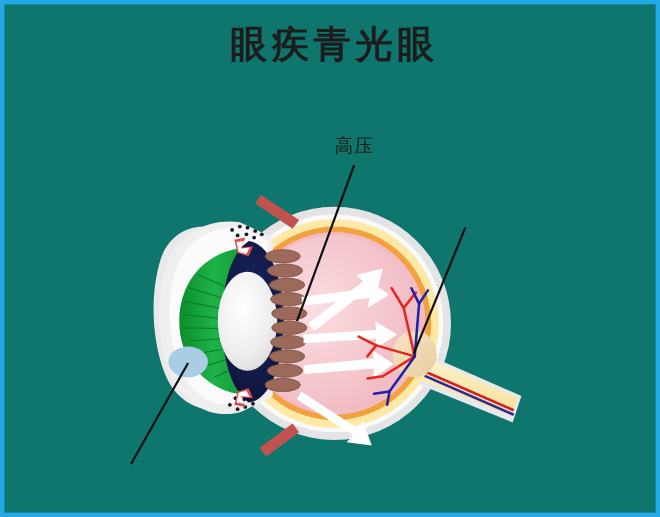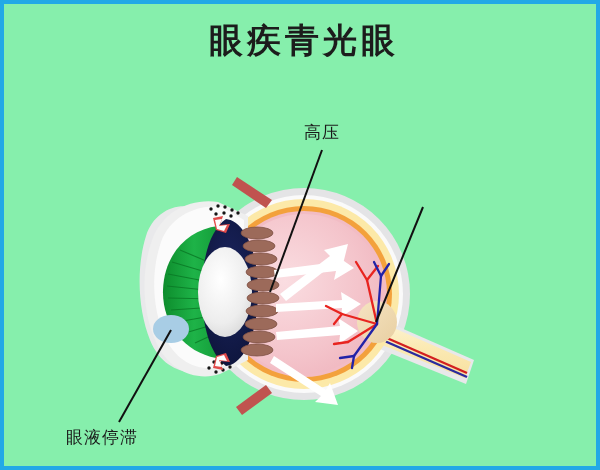--- a/index.html
+++ b/index.html
@@ -6,21 +6,21 @@
   body{
     width:600px;height:470px;
     background:#ffffff;
     font-family:"DejaVu Sans","Liberation Sans",sans-serif;
     overflow:hidden;
   }
   #page{
     position:relative;
     width:600px;height:470px;
     box-sizing:border-box;
-    background:#86efac;
+    background:#0f766e;
     border:4px solid #22a9e6;
     overflow:hidden;
   }
   #title{
     position:absolute;
     left:0;top:14px;width:600px;
     text-align:center;
     font-size:34px;
     font-weight:700;
     letter-spacing:4px;
@@ -222,15 +222,14 @@
     </g>
 
     <g stroke="#111111" stroke-width="2" fill="none">
       <path d="M318 146 L266 288"></path>
       <path d="M419 203 L372 318"></path>
       <path d="M115 418 L167 326"></path>
     </g>
   </svg>
 
   <div class="lbl" id="lbl-pressure">高压</div>
-  <div class="lbl" id="lbl-stasis">眼液停滞</div>
 
 </div>
 
 </body></html>

